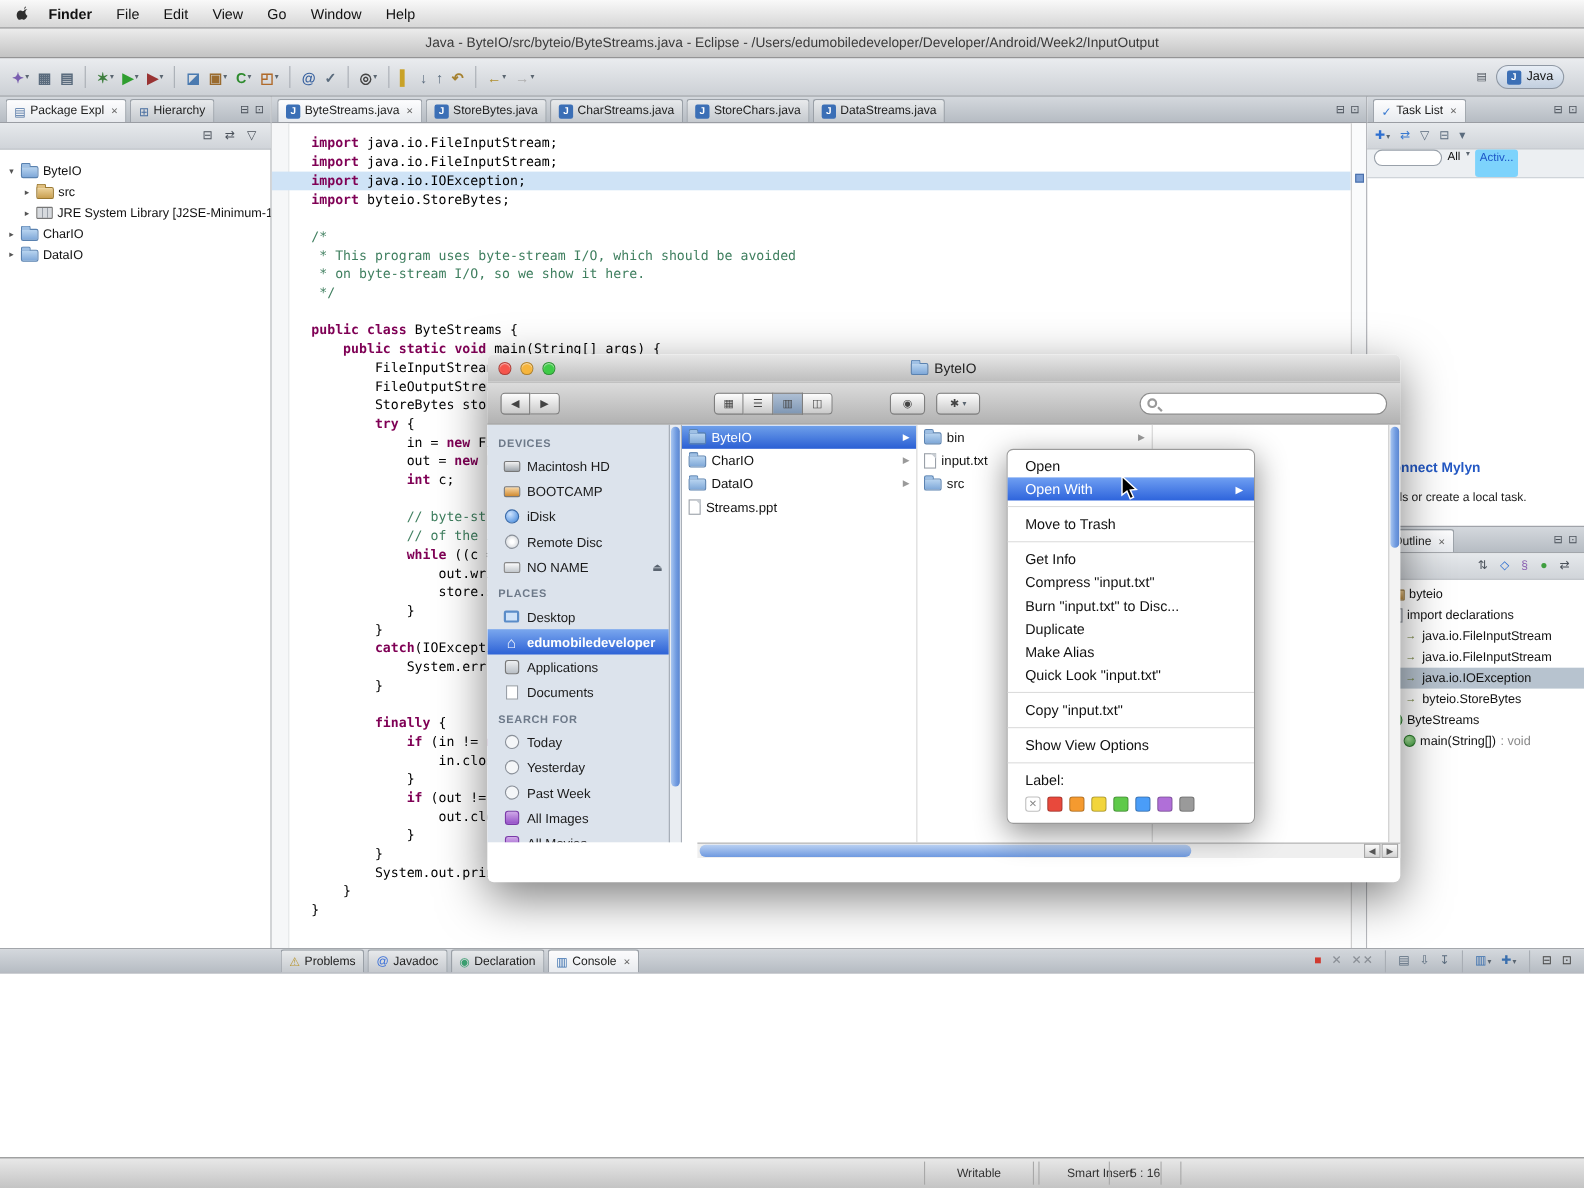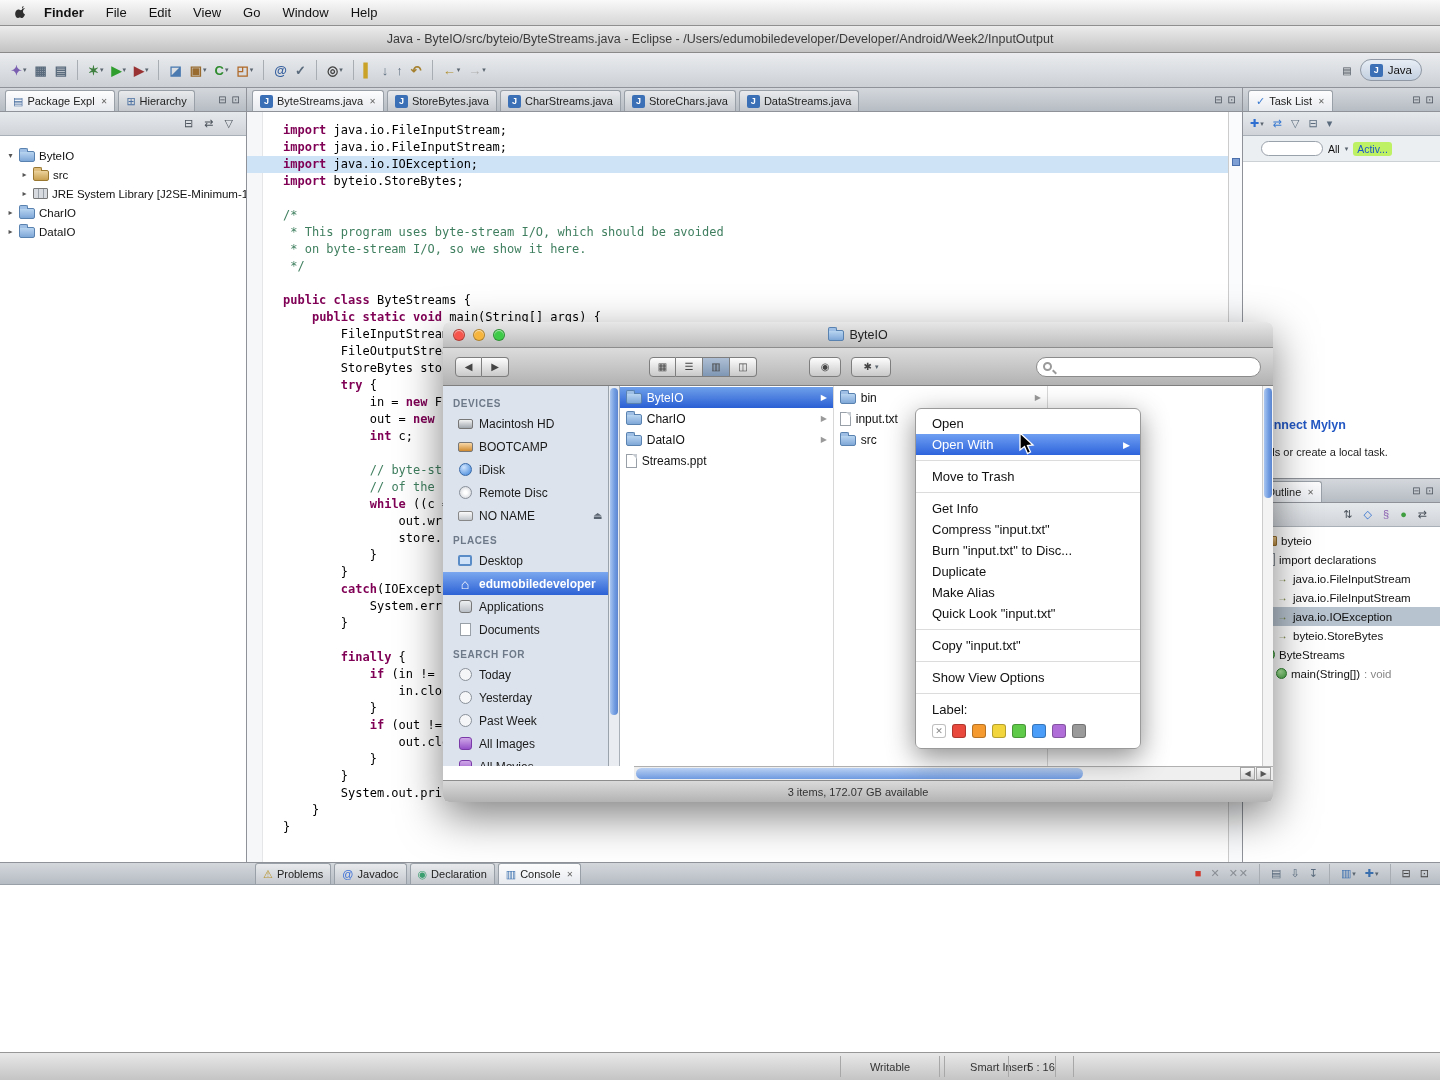--- a/index.html
+++ b/index.html
@@ -71,23 +71,23 @@
   #ruler-marker{position:absolute;top:46px;left:3px;width:8px;height:8px;background:#7d9fd4;border:1px solid #4a6faa}
   .codeline{min-height:17px;line-height:17px;white-space:pre;font-family:"DejaVu Sans Mono",monospace;font-size:12px;padding-left:36px}
   .codeline.hl{background:#cfe3f6}
   .tok-k{color:#7f0055;font-weight:bold}
   .tok-c{color:#3f7f5f}
   .tok-s{color:#2a00ff}
   .tok-p{color:#000}
 
   
   #right-panel{position:absolute;left:1243px;top:88px;width:197px;height:774px;background:#fff}
-  #find-row{height:26px;background:#eceff2;border-bottom:1px solid #ccd1d6;display:flex;align-items:center;gap:5px;padding:0 18px;font-size:10.5px}
+  #find-row{height:26px;background:#eceff2;border-bottom:1px solid #ccd1d6;display:flex;gap:5px;padding:0 6px;font-size:10.5px}
   #find-input{width:62px;height:15px;border:1px solid #99a1aa;border-radius:8px;background:#fff}
-  #activate-link{color:#1c56c8;background:#bef264;border-radius:3px;padding:1px 4px;white-space:nowrap;overflow:hidden}
+  #activate-link{color:#1c56c8;background:#7dd3fc;border-radius:3px;padding:1px 4px;white-space:nowrap;overflow:hidden}
   #mylyn{position:absolute;left:14px;top:330px;width:175px}
   #mylyn-title{color:#2358c4;font-size:12.5px;font-weight:bold}
   #mylyn-line{margin-top:14px;font-size:11px;color:#222}
   #outline-block{position:absolute;left:0;top:390px;right:0;bottom:0;border-top:1px solid #8f9399;background:#fff}
   #outline-tree{padding-top:4px}
 
   
   #bottom-panel{position:absolute;left:0;top:862px;width:1440px;height:190px;background:#fff;border-top:1px solid #8f9399}
   #console-tabbar{height:22px;background:linear-gradient(#d4d8dd,#b6bcc3);border-bottom:1px solid #9aa0a7;display:flex;align-items:flex-end;padding-left:252px}
   #console-toolbar{margin-left:auto;display:flex;align-items:center;gap:3px;height:100%;padding-right:8px}
@@ -775,23 +775,20 @@
         <div id="f-vthumb"></div>
       </div>
   </div>
   <div id="f-hscroll">
     <div id="f-hthumb"></div>
     <span class="hscroll-arrows">
       <span class="hs-btn">◀</span>
       <span class="hs-btn">▶</span>
     </span>
   </div>
-  <div id="f-statusbar">
-    <span>3 items, 172.07 GB available</span>
-  </div>
 </div>
 
 <div id="context-menu">
   <div id="context-menu-items">
       <div class="mi">
         <span>Open</span>
       </div>
       <div class="mi hl">
         <span>Open With</span>
         <span class="sub">▶</span>

